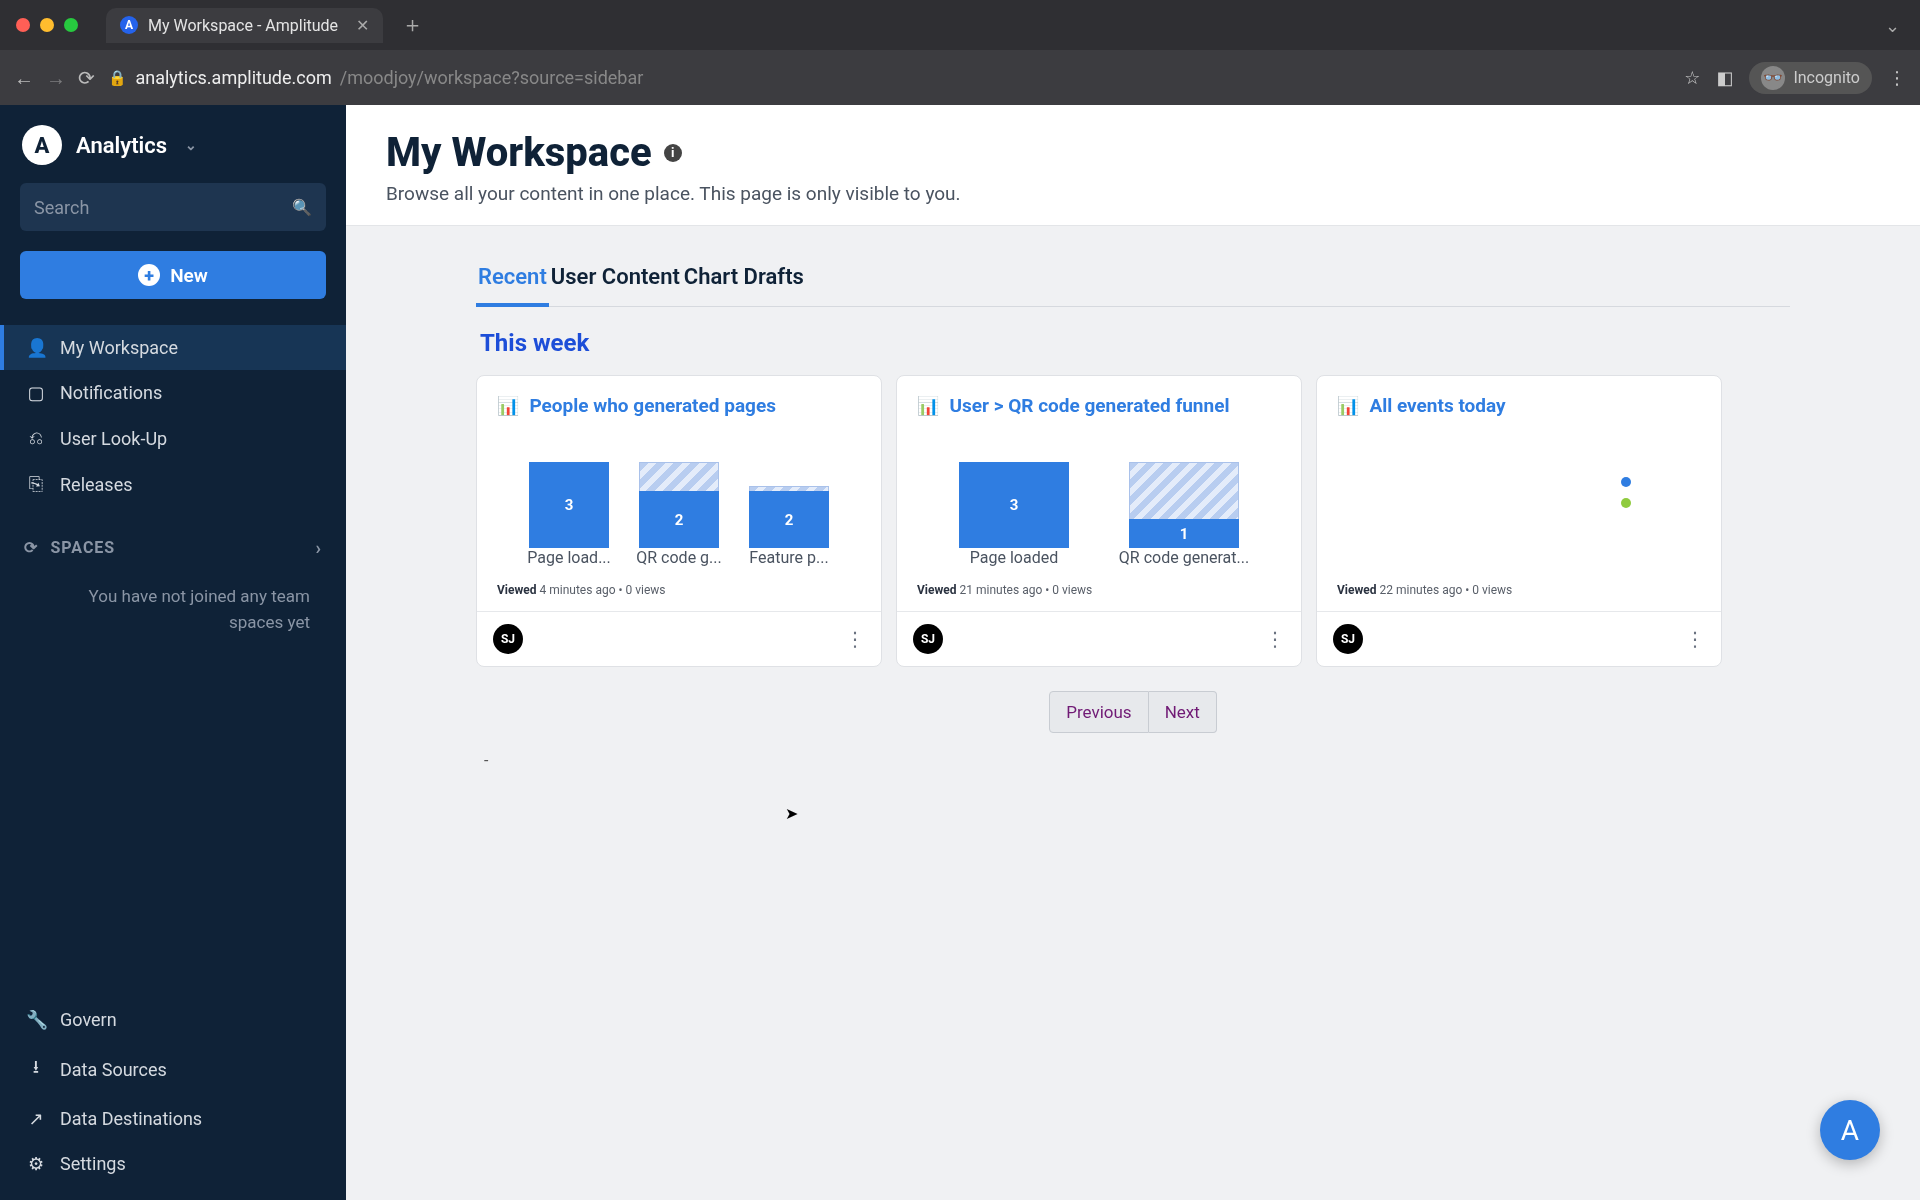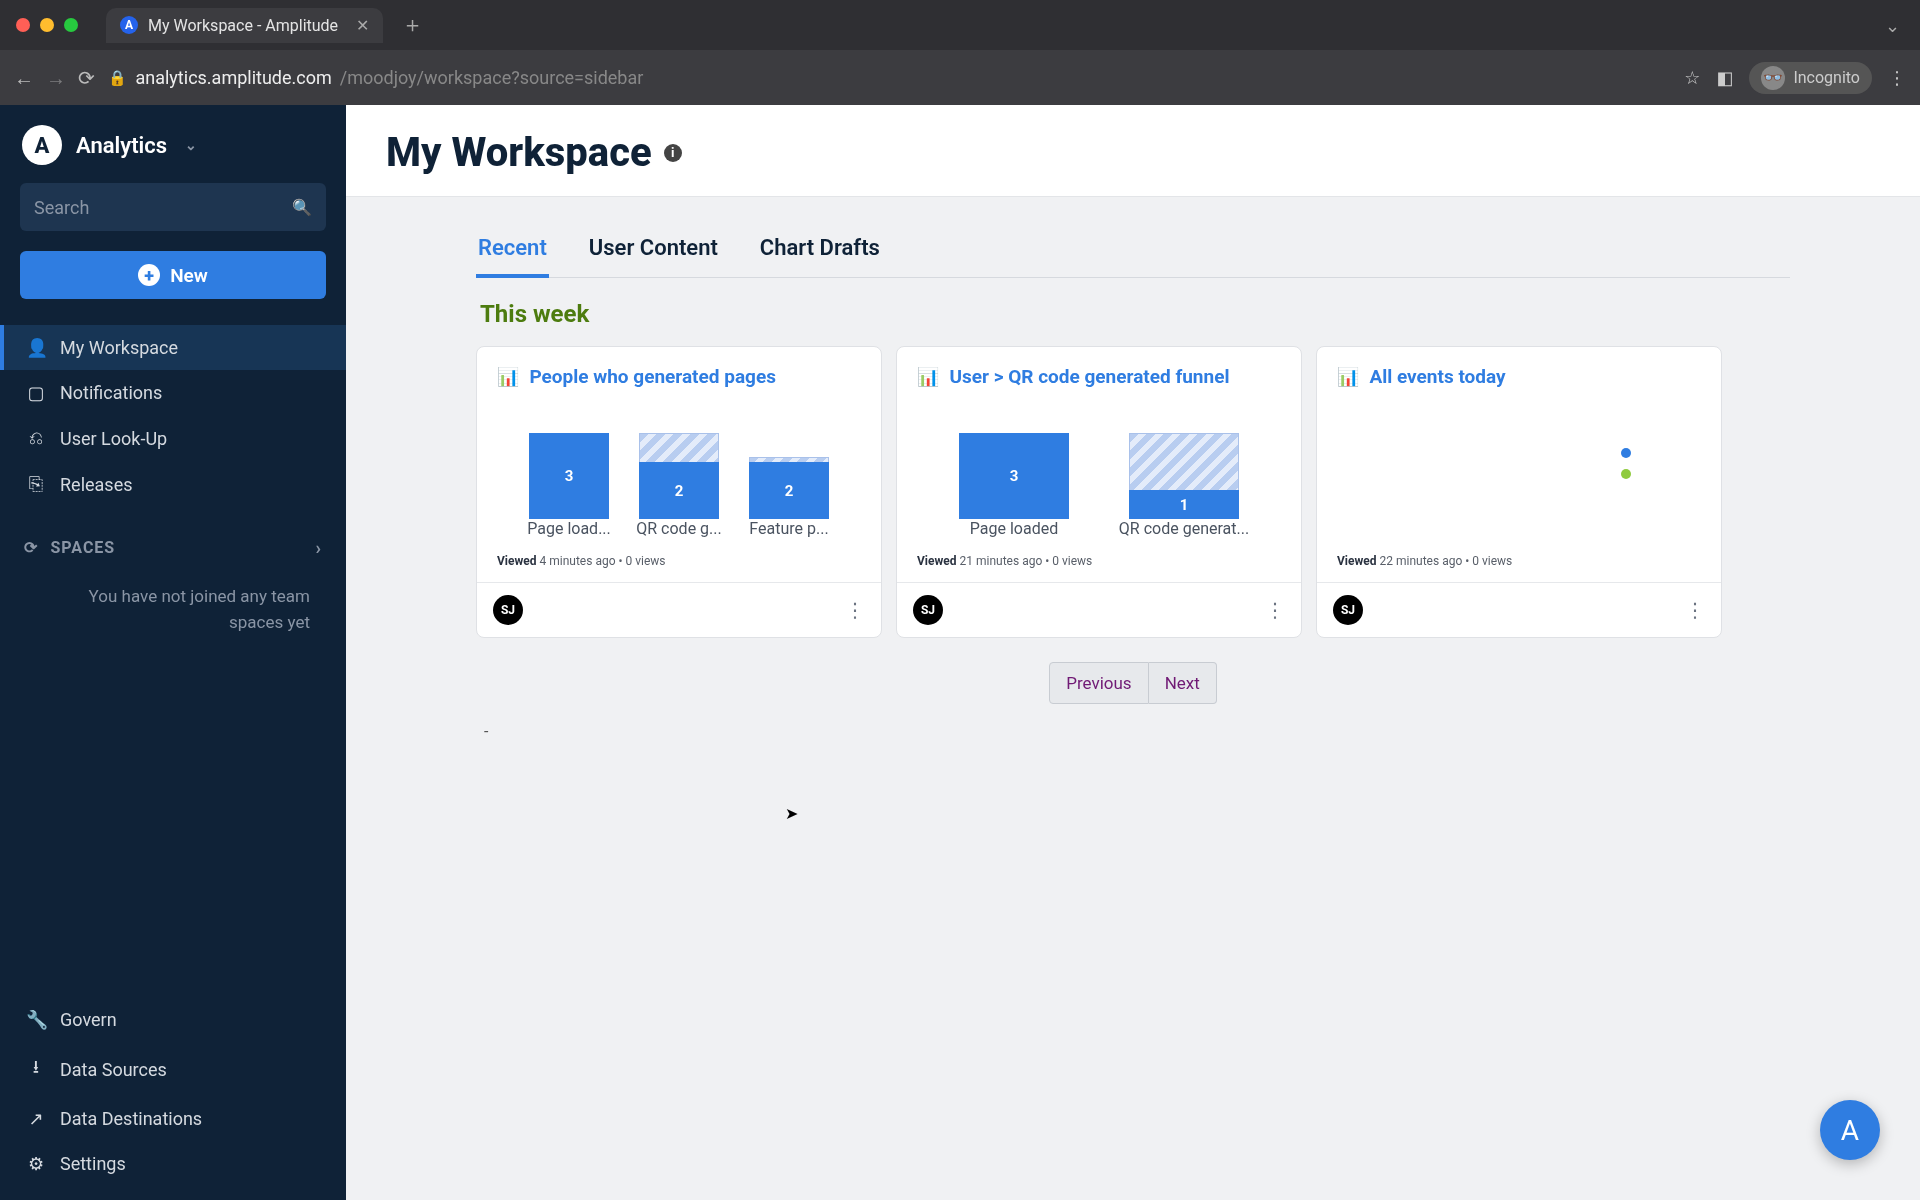--- a/index.html
+++ b/index.html
@@ -53,25 +53,25 @@
     .sidebar-bottom { margin-top: auto; padding-bottom: 14px; }
     
     
     .main { flex: 1; background: #f0f1f3; display: flex; flex-direction: column; overflow: auto; }
     .page-header { background: #fff; padding: 24px 40px 20px; border-bottom: 1px solid #e3e5e8; }
     .page-title { font-size: 40px; font-weight: 800; color: #0f2237; display:flex; align-items:center; gap:12px;}
     .info-icon { width: 18px; height: 18px; border-radius: 50%; background: #444; color: #fff; font-size: 13px; display:inline-flex; align-items:center; justify-content:center; font-weight:700;}
     .page-subtitle { color: #4a5360; font-size: 19px; margin-top: 6px; }
     
     .content-area { padding: 24px 130px 40px; }
-    .tabs { display: flex; gap: 38px; border-bottom: 1px solid #d6d9de; margin-bottom: 22px; }
+    .tabs { display: flex; border-bottom: 1px solid #d6d9de; margin-bottom: 22px; }
     .tab-link { padding: 14px 2px; font-size: 22px; font-weight: 600; color: #0f2237; cursor: pointer; }
     .tab-link.active { color: #2f7de1; border-bottom: 4px solid #2f7de1; margin-bottom: -1px; }
     
-    .section-title { font-size: 24px; font-weight: 700; color: #4d7c0f; margin-bottom: 18px; margin-left: 4px;}
+    .section-title { font-size: 24px; font-weight: 700; color: #1d4ed8; margin-bottom: 18px; margin-left: 4px;}
     
     .cards-row { display: flex; gap: 14px; }
     .card { width: 406px; background: #fff; border: 1px solid #dfe1e5; border-radius: 8px; display: flex; flex-direction: column; }
     .card-body { padding: 18px 20px 14px; }
     .card-title { display: flex; align-items: center; gap: 10px; color: #2f7de1; font-size: 19px; font-weight: 700; }
     .card-title .ct-icon { color: #0f2237; font-size: 18px; }
     
     .chart-zone { height: 132px; display: flex; align-items: flex-end; justify-content: center; gap: 30px; margin-top: 18px; }
     .chart-col { display: flex; flex-direction: column; align-items: center; width: 80px; }
     .bar-stack { display: flex; flex-direction: column; width: 80px; align-items: stretch; }
@@ -199,20 +199,21 @@
       </div>
     </div>
   </div>
 
   <div class="main">
     <div class="page-header">
       <div class="page-title">
         <span>My Workspace</span>
         <span class="info-icon">i</span>
       </div>
+      <div class="page-subtitle">Browse all your content in one place. This page is only visible to you.</div>
     </div>
 
     <div class="content-area">
       <div class="tabs">
         <div class="tab-link active">Recent</div>
         <div class="tab-link">User Content</div>
         <div class="tab-link">Chart Drafts</div>
       </div>
 
       <div class="section-title">This week</div>

